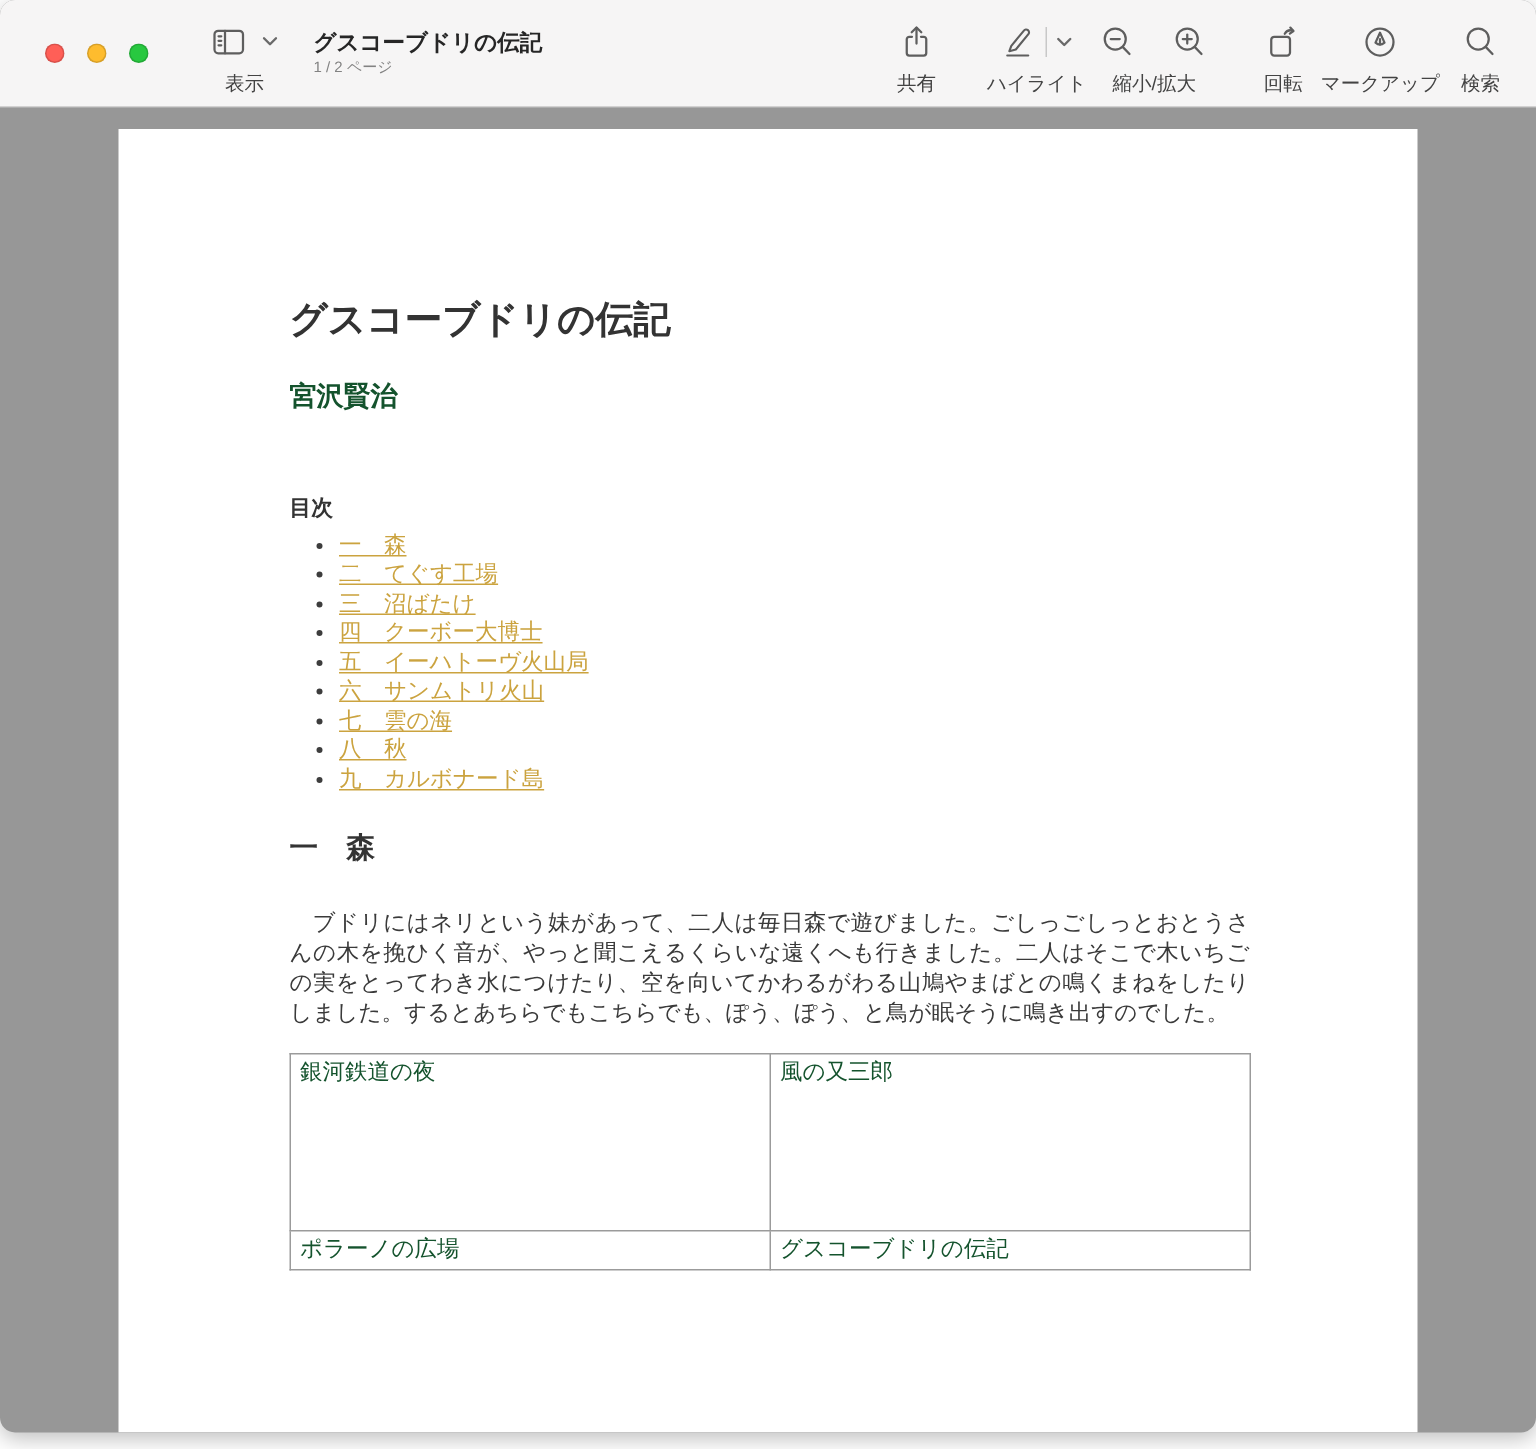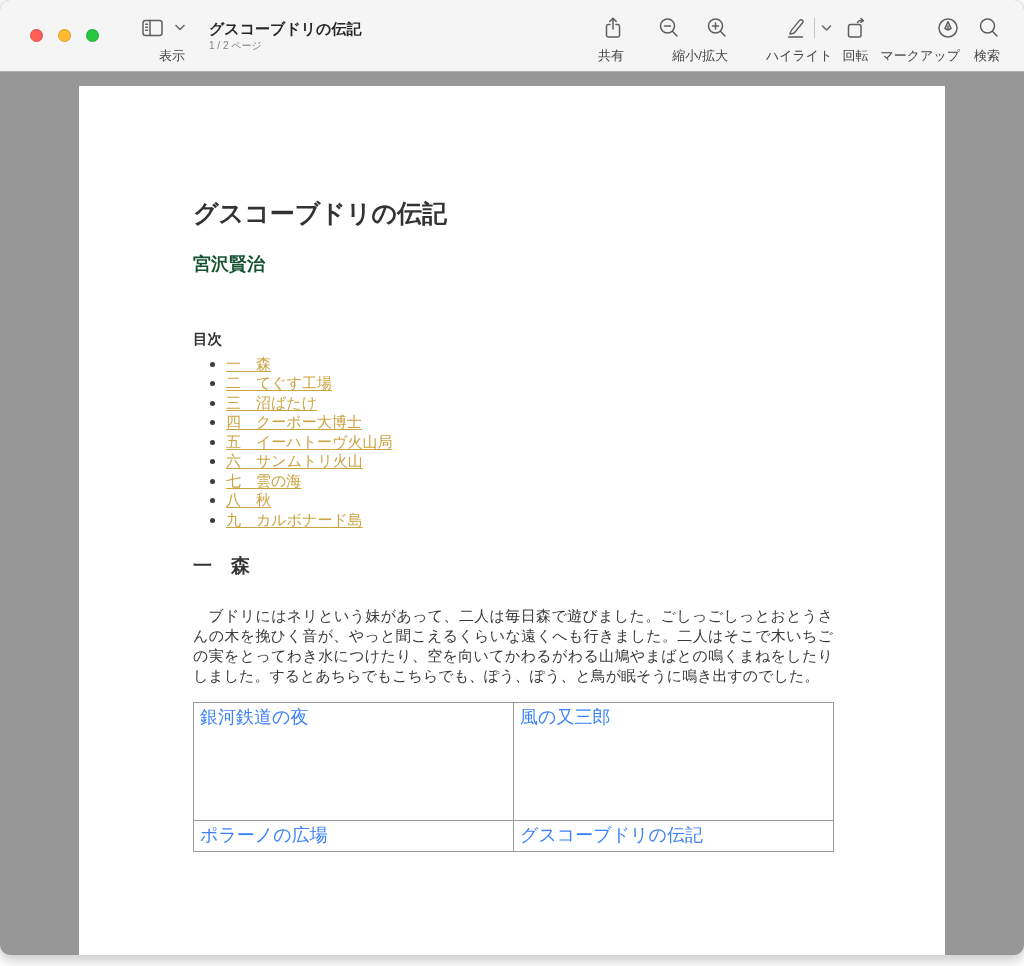--- a/index.html
+++ b/index.html
@@ -33,21 +33,21 @@
     width: 13px; height: 13px; border-radius: 50%;
     border: 0.5px solid rgba(0,0,0,0.15);
     cursor: default;
   }
   .tl.red    { background: #ff5f57; }
   .tl.yellow { background: #febc2e; }
   .tl.green  { background: #28c840; }
 
   .tool-group {
     display: flex; flex-direction: column;
-    align-items: flex-end; justify-content: center;
+    align-items: center; justify-content: center;
     padding-top: 6px;
   }
   .tool-icons {
     height: 30px; display: flex; align-items: center; gap: 10px;
     color: #5e5e5e;
   }
   .tool-label {
     font-size: 13px; color: #434343; margin-top: 4px;
     white-space: nowrap;
   }
@@ -118,21 +118,21 @@
   table.books {
     border-collapse: collapse;
     margin-top: 16px;
     width: 640px;
     table-layout: fixed;
   }
   table.books td {
     border: 1px solid #9b9b9b;
     vertical-align: top;
     padding: 2px 6px 4px 6px;
-    font-size: 18px; color: #3b82f6;
+    font-size: 15px; color: #14532d;
     width: 320px;
   }
   tr.tall td { height: 118px; }
   tr.short td { height: 25px; }
 </style>
 </head>
 <body>
 
 <div class="window">
 
@@ -177,57 +177,57 @@
             <svg class="icon" width="22" height="24" viewBox="0 0 22 24" fill="none" stroke="#5e5e5e" stroke-width="1.5" stroke-linecap="round" stroke-linejoin="round">
               <path d="M8 8.5 H6.2 A1.7 1.7 0 0 0 4.5 10.2 V19.3 A1.7 1.7 0 0 0 6.2 21 H15.8 A1.7 1.7 0 0 0 17.5 19.3 V10.2 A1.7 1.7 0 0 0 15.8 8.5 H14"></path>
               <line x1="11" y1="2.5" x2="11" y2="13"></line>
               <path d="M7.8 5.5 L11 2.3 L14.2 5.5"></path>
             </svg>
           </span>
         </div>
         <div class="tool-label">共有</div>
       </div>
 
+      <div class="tool-group g-high">
+        <div class="tool-icons" style="gap:0;">
+          <span>
+            <svg class="icon" width="24" height="24" viewBox="0 0 24 24" fill="none" stroke="#5e5e5e" stroke-width="1.4" stroke-linecap="round" stroke-linejoin="round">
+              <path d="M7.2 14.6 L15.6 4.4 A1.9 1.9 0 0 1 18.6 6.8 L10.2 17 L5.9 18.1 Z"></path>
+              <line x1="4.5" y1="21" x2="18.5" y2="21"></line>
+            </svg>
+          </span>
+          <span class="vsep"></span>
+          <span>
+            <svg class="icon" width="11" height="8" viewBox="0 0 11 8" fill="none" stroke="#6a6a6a" stroke-width="1.6" stroke-linecap="round" stroke-linejoin="round">
+              <path d="M1.5 2 L5.5 6 L9.5 2"></path>
+            </svg>
+          </span>
+        </div>
+        <div class="tool-label">ハイライト</div>
+      </div>
+
       <div class="tool-group g-zoom">
         <div class="tool-icons" style="gap:26px;">
           <span>
             <svg class="icon" width="22" height="22" viewBox="0 0 22 22" fill="none" stroke="#5e5e5e" stroke-width="1.5" stroke-linecap="round">
               <circle cx="9.5" cy="9" r="7"></circle>
               <line x1="6.5" y1="9" x2="12.5" y2="9"></line>
               <line x1="14.6" y1="14.4" x2="19" y2="19"></line>
             </svg>
           </span>
           <span>
             <svg class="icon" width="22" height="22" viewBox="0 0 22 22" fill="none" stroke="#5e5e5e" stroke-width="1.5" stroke-linecap="round">
               <circle cx="9.5" cy="9" r="7"></circle>
               <line x1="6.5" y1="9" x2="12.5" y2="9"></line>
               <line x1="9.5" y1="6" x2="9.5" y2="12"></line>
               <line x1="14.6" y1="14.4" x2="19" y2="19"></line>
             </svg>
           </span>
         </div>
         <div class="tool-label">縮小/拡大</div>
-      </div>
-
-      <div class="tool-group g-high">
-        <div class="tool-icons" style="gap:0;">
-          <span>
-            <svg class="icon" width="24" height="24" viewBox="0 0 24 24" fill="none" stroke="#5e5e5e" stroke-width="1.4" stroke-linecap="round" stroke-linejoin="round">
-              <path d="M7.2 14.6 L15.6 4.4 A1.9 1.9 0 0 1 18.6 6.8 L10.2 17 L5.9 18.1 Z"></path>
-              <line x1="4.5" y1="21" x2="18.5" y2="21"></line>
-            </svg>
-          </span>
-          <span class="vsep"></span>
-          <span>
-            <svg class="icon" width="11" height="8" viewBox="0 0 11 8" fill="none" stroke="#6a6a6a" stroke-width="1.6" stroke-linecap="round" stroke-linejoin="round">
-              <path d="M1.5 2 L5.5 6 L9.5 2"></path>
-            </svg>
-          </span>
-        </div>
-        <div class="tool-label">ハイライト</div>
       </div>
 
       <div class="tool-group g-rotate">
         <div class="tool-icons">
           <span>
             <svg class="icon" width="24" height="24" viewBox="0 0 24 24" fill="none" stroke="#5e5e5e" stroke-width="1.5" stroke-linecap="round" stroke-linejoin="round">
               <rect x="4.5" y="8.5" width="12.5" height="12.5" rx="2"></rect>
               <path d="M13.5 6.5 Q15.5 3.2 19 4.6"></path>
               <path d="M17.2 2.4 L19.3 4.7 L16.9 6.4"></path>
             </svg>

